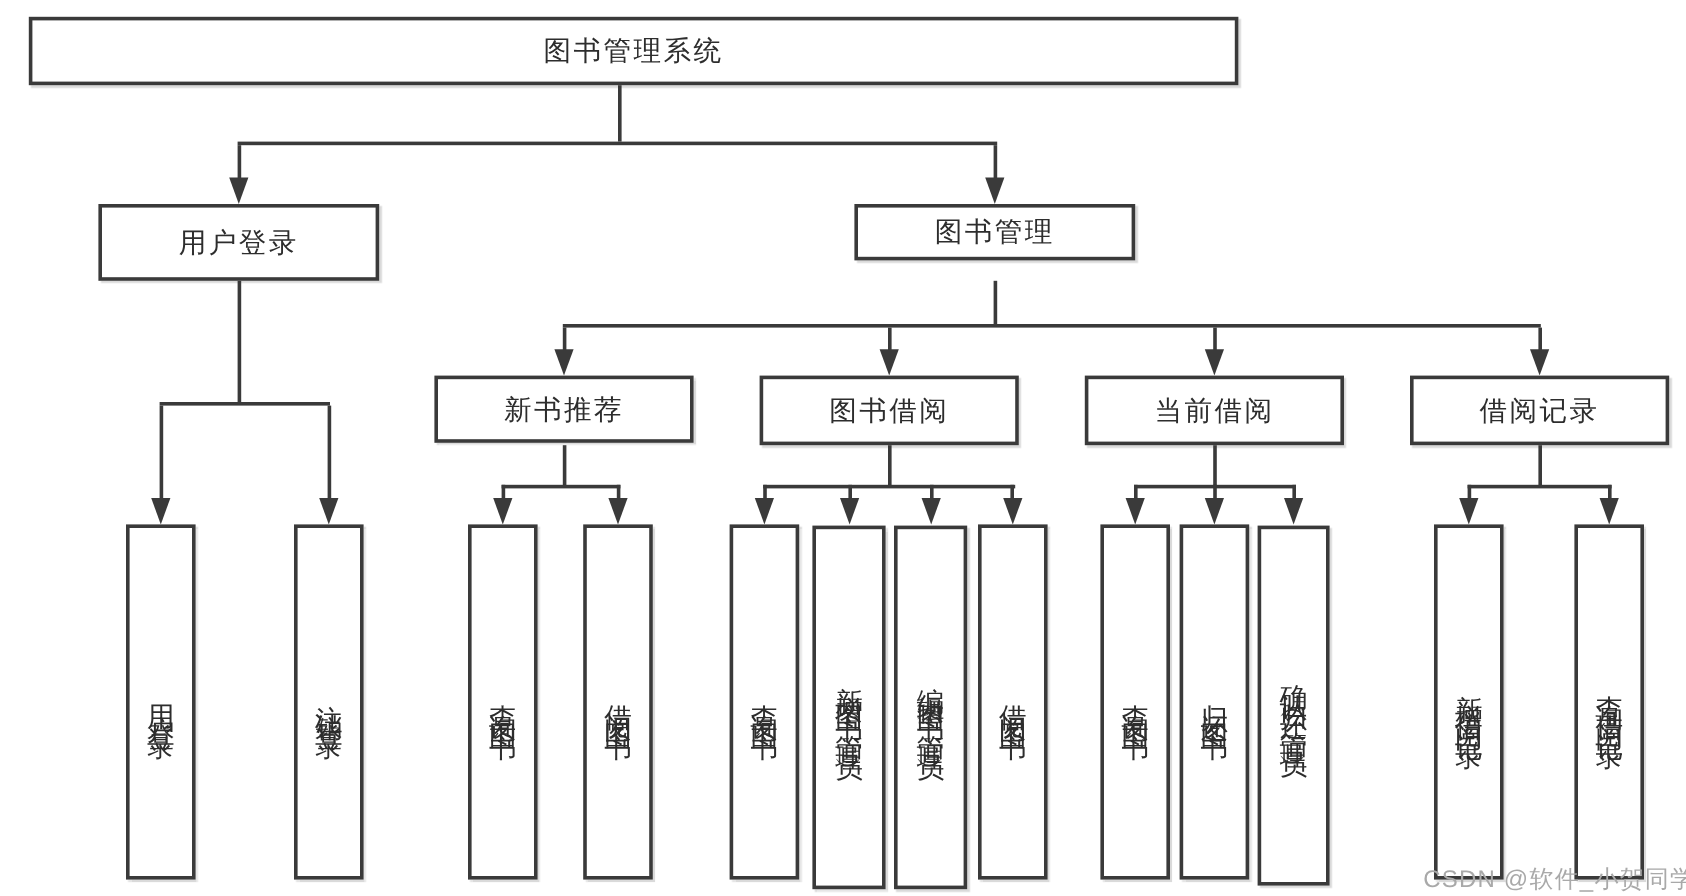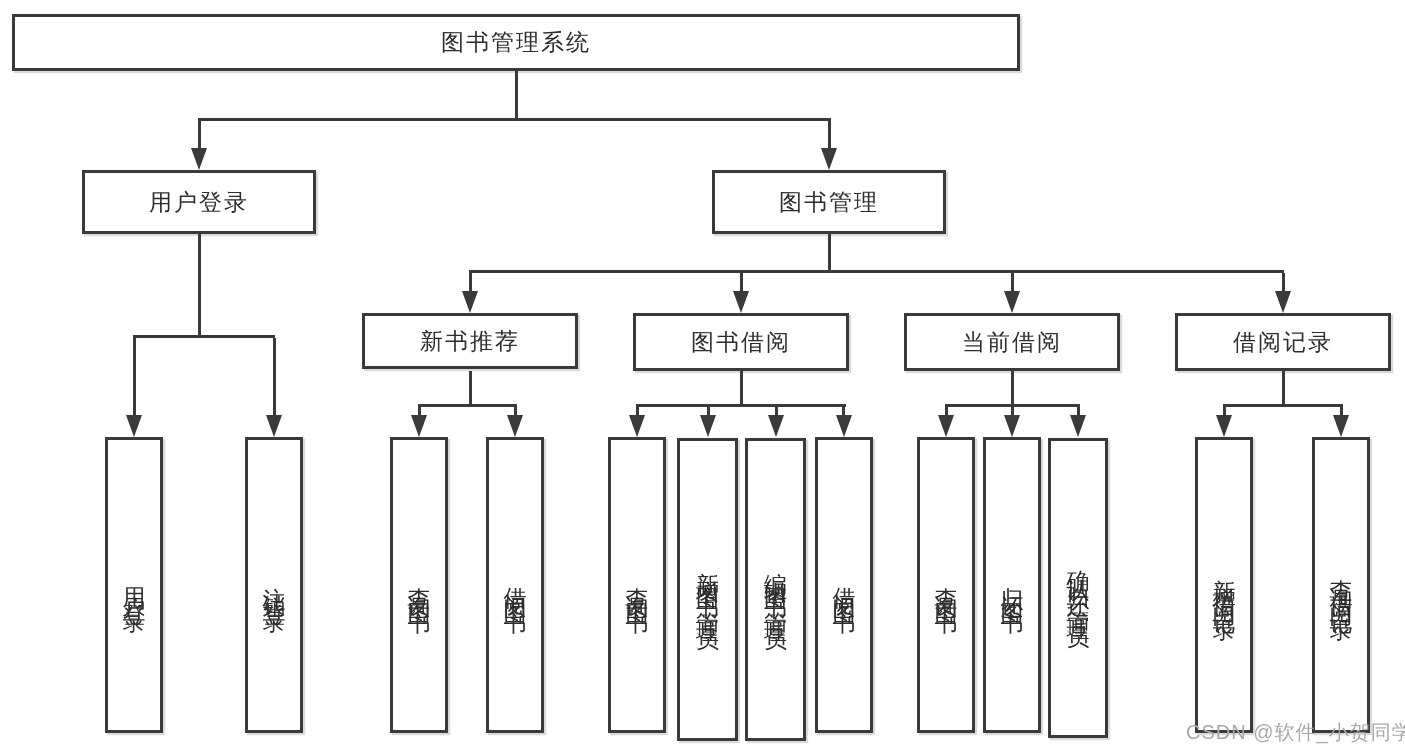--- a/index.html
+++ b/index.html
@@ -55,35 +55,35 @@
     letter-spacing: 1px;
     white-space: nowrap;
     z-index: 5;
   }
 </style>
 </head>
 <body>
 
 <div class="canvas">
 
-  <div class="box" style="left:12px;top:14px;width:1008px;height:57px">
+  <div class="box" style="left:24px;top:14px;width:1008px;height:57px">
     <span class="htext">图书管理系统</span>
   </div>
 
   <div class="vline" style="left:515px;top:71px;height:47px"></div>
   <div class="hline" style="left:198px;top:118px;width:633px"></div>
   <div class="vline" style="left:198px;top:121px;height:31px"></div>
   <div class="head" style="left:191px;top:148px"></div>
   <div class="vline" style="left:828px;top:121px;height:31px"></div>
   <div class="head" style="left:821px;top:148px"></div>
 
   <div class="box" style="left:82px;top:170px;width:234px;height:64px">
     <span class="htext">用户登录</span>
   </div>
-  <div class="box" style="left:712px;top:170px;width:234px;height:64px">
+  <div class="box" style="left:712px;top:170px;width:234px;height:47px">
     <span class="htext">图书管理</span>
   </div>
 
   <div class="vline" style="left:198px;top:234px;height:101px"></div>
   <div class="hline" style="left:133px;top:335px;width:142px"></div>
   <div class="vline" style="left:133px;top:338px;height:79px"></div>
   <div class="head" style="left:126px;top:415px"></div>
   <div class="vline" style="left:273px;top:338px;height:79px"></div>
   <div class="head" style="left:266px;top:415px"></div>
 

